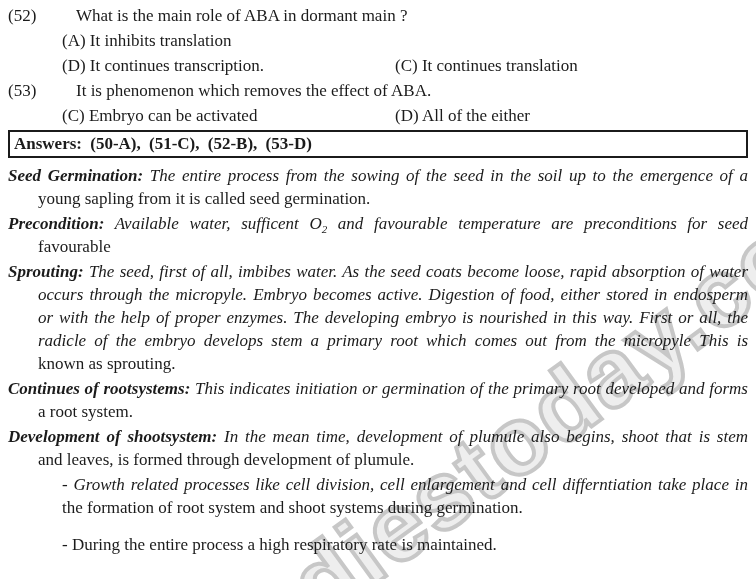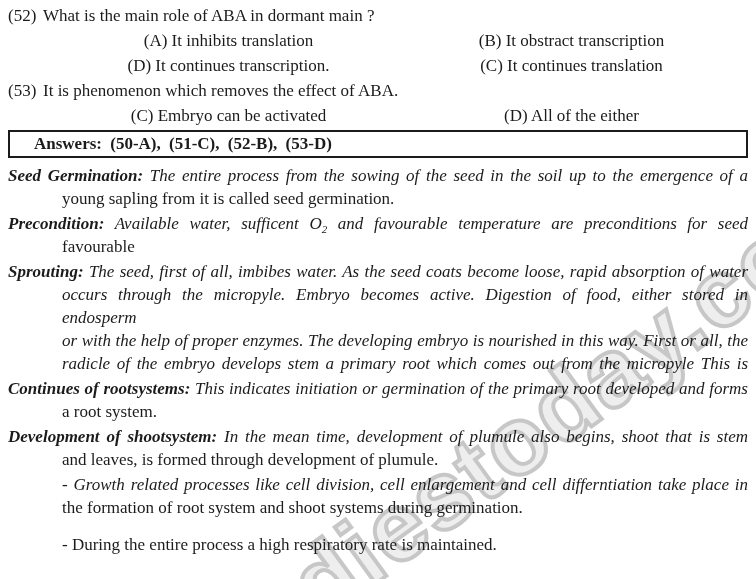--- a/index.html
+++ b/index.html
@@ -28,61 +28,60 @@
     color: rgba(205,205,205,0.35);
     -webkit-text-stroke: 4px #c7c7c7;
     white-space: nowrap;
     pointer-events: none;
     z-index: 1;
     font-family: "Liberation Sans", sans-serif;
   }
   .content { position: relative; z-index: 2; }
 
   
-  .qline { display: grid; grid-template-columns: 35px 1fr; line-height: 25px; }
-  .optrow { display: grid; grid-template-columns: 333px 1fr; padding-left: 54px; line-height: 25px; text-align: center; }
+  .qline { display: grid; grid-template-columns: 35px 1fr; line-height: 25px; gap: 33px; }
+  .optrow { display: grid; grid-template-columns: 333px 1fr; padding-left: 54px; line-height: 25px; }
   .opt { white-space: nowrap; }
 
   
   .answers-box {
     border: 2px solid #1b1b1b;
     margin: 2px 0 6px 0;
     height: 24px;
     line-height: 24px;
-    padding-left: 24px;
+    padding-left: 4px;
     font-weight: bold;
     word-spacing: 4px;
     box-sizing: content-box;
   }
 
   
   .def { margin-bottom: 2px; }
   .line { line-height: 23px; }
-  .cont { margin-left: 54px; }
+  .cont { margin-left: 30px; }
   .just { text-align: justify; text-align-last: justify; font-style: italic; }
   .term { font-weight: bold; }
   .bullets .line { margin-left: 54px; }
   .bullet { margin-bottom: 14px; }
   sub.o2 { font-size: 11px; line-height: 0; }
 </style>
 </head>
 <body>
 
 <div class="page">
   <div class="watermark">studiestoday.com</div>
 
   <div class="content">
 
     <div class="qline">
       <span>(52)</span>
       <span>What is the main role of ABA in dormant main ?</span>
     </div>
     <div class="optrow">
       <span class="opt">(A) It inhibits translation</span>
-      <span class="opt">(B) It obstract transcription</span>
     </div>
     <div class="optrow">
       <span class="opt">(D) It continues transcription.</span>
       <span class="opt">(C) It continues translation</span>
     </div>
 
     <div class="qline">
       <span>(53)</span>
       <span>It is phenomenon which removes the effect of ABA.</span>
     </div>
@@ -114,20 +113,21 @@
     </div>
 
     <div class="def">
       <div class="line just">
         <span class="term">Sprouting:</span>
         <span>The seed, first of all, imbibes water. As the seed coats become loose, rapid absorption of water</span>
       </div>
       <div class="line cont just">occurs through the micropyle. Embryo becomes active. Digestion of food, either stored in endosperm</div>
       <div class="line cont just">or with the help of proper enzymes. The developing embryo is nourished in this way. First or all, the</div>
       <div class="line cont just">radicle of the embryo develops stem a primary root which comes out from the micropyle This is</div>
+      <div class="line cont">known as sprouting.</div>
     </div>
 
     <div class="def">
       <div class="line just">
         <span class="term">Continues of rootsystems:</span>
         <span>This indicates initiation or germination of the primary root developed and forms</span>
       </div>
       <div class="line cont">a root system.</div>
     </div>
 

